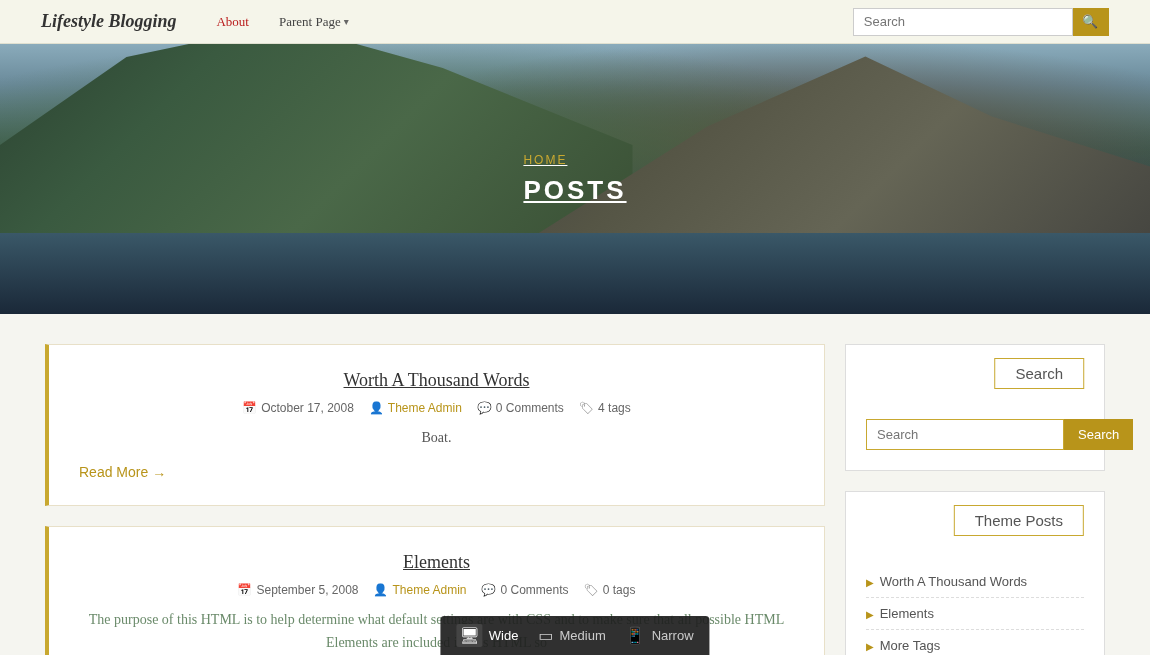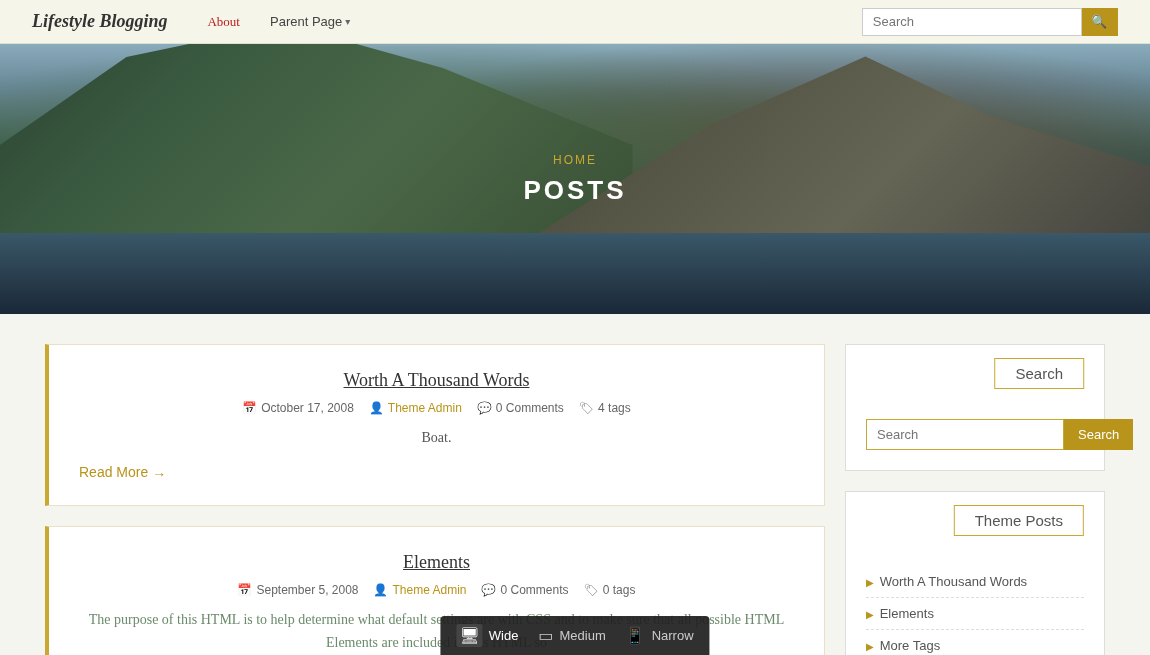--- a/index.html
+++ b/index.html
@@ -4,21 +4,21 @@
   <style>
     * { margin: 0; padding: 0; box-sizing: border-box; }
     body { font-family: Georgia, 'Times New Roman', serif; background: #f5f5f0; color: #333; }
 
     
     .site-header {
       background: #f5f5ea;
       border-bottom: 1px solid #e0e0d0;
       display: flex;
       align-items: center;
-      padding: 0 32px;
+      padding: 0 41px;
       height: 44px;
       position: relative;
       z-index: 10;
     }
     .site-title {
       font-size: 18px;
       font-weight: bold;
       font-style: italic;
       color: #333;
       margin-right: 40px;
@@ -35,21 +35,21 @@
       color: #b91c1c;
       text-decoration: none;
       font-family: Liberation Serif, serif;
     }
     .nav-parent {
       display: flex;
       align-items: center;
       gap: 3px;
       font-size: 13px;
       color: #444;
-      font-family: Liberation Sans, sans-serif;
+      font-family: Liberation Serif, serif;
       cursor: pointer;
     }
     .chevron-down {
       font-size: 10px;
       color: #666;
     }
     .header-search {
       display: flex;
       align-items: center;
       margin-left: auto;
@@ -127,22 +127,23 @@
       position: absolute;
       bottom: 0;
       left: 0;
       right: 0;
       height: 30%;
       background: linear-gradient(to bottom, #3a5868 0%, #2a4050 50%, #1a2838 100%);
     }
     .hero-text {
       position: relative;
       z-index: 2;
-      text-align: center;
+      text-align: left;
       color: white;
+      text-decoration: underline;
     }
     .hero-breadcrumb {
       font-size: 12px;
       color: #c8a830;
       letter-spacing: 2px;
       font-family: Arial, sans-serif;
       text-transform: uppercase;
       margin-bottom: 8px;
     }
     .hero-title {

